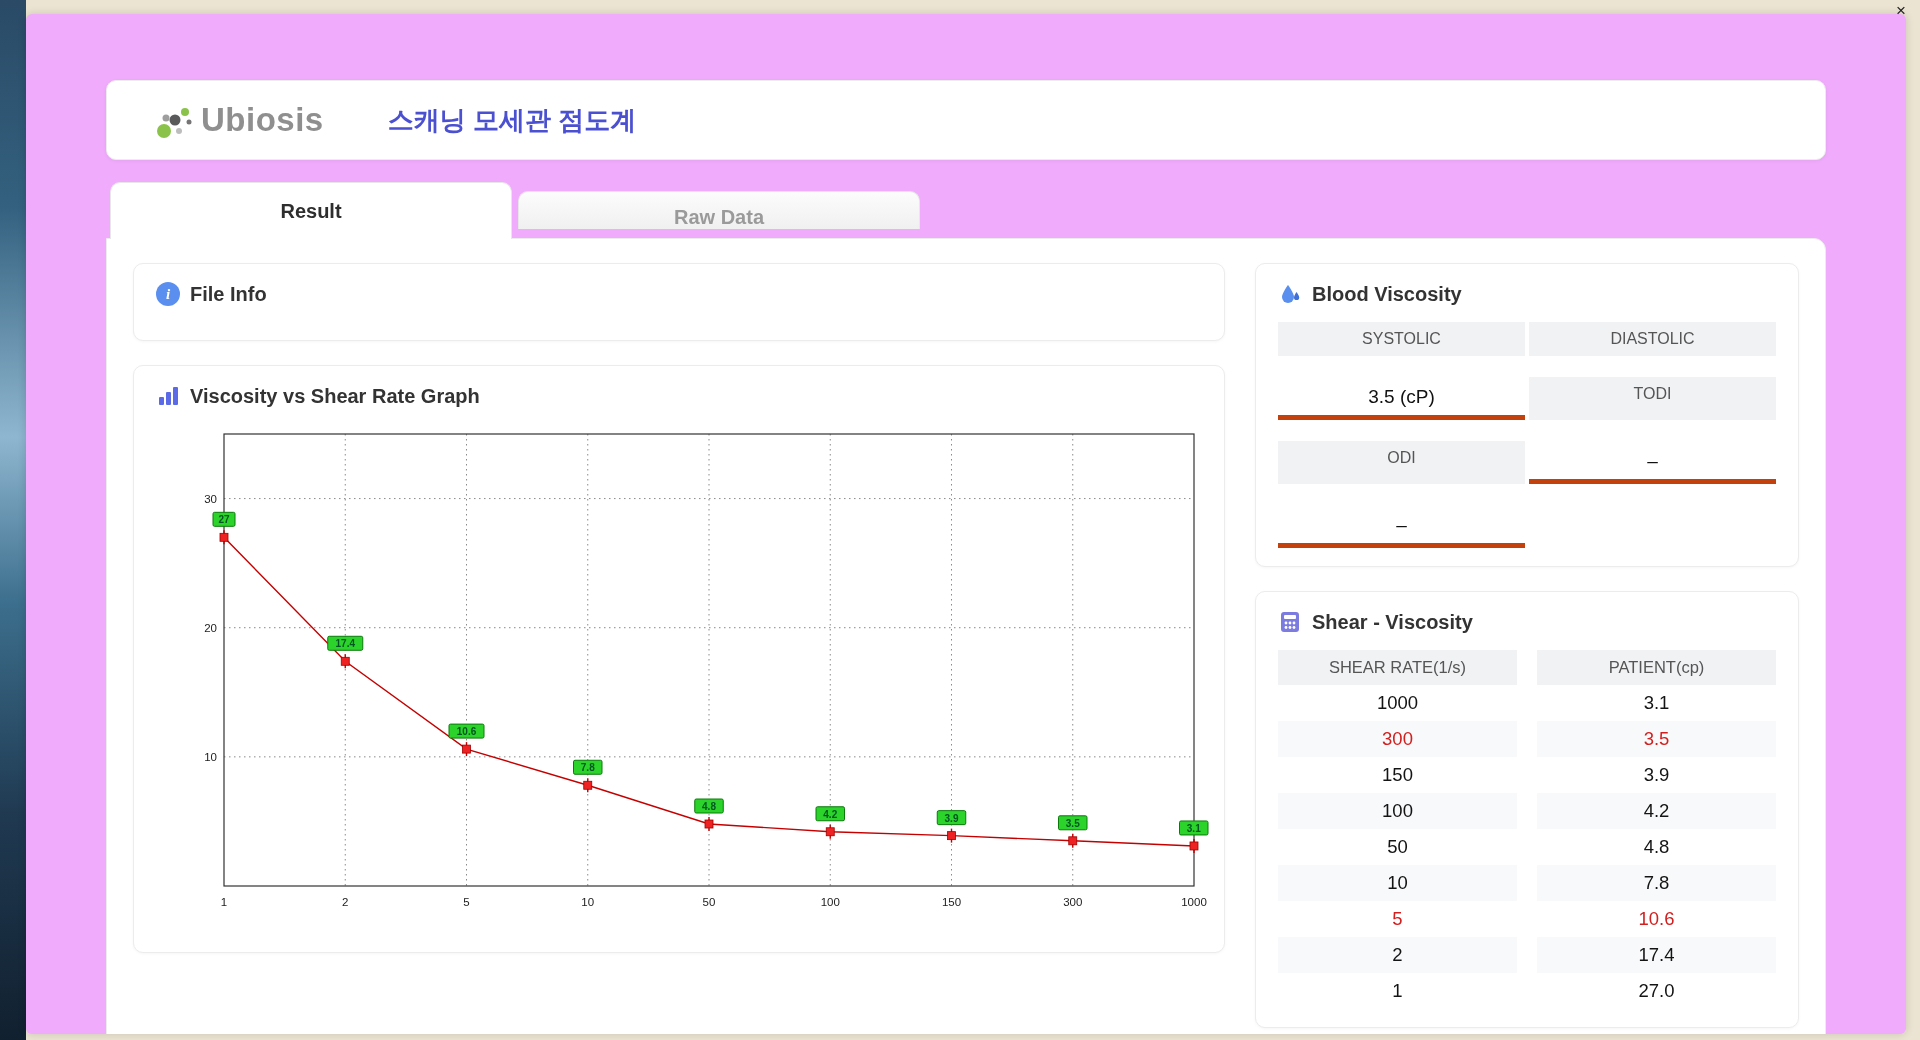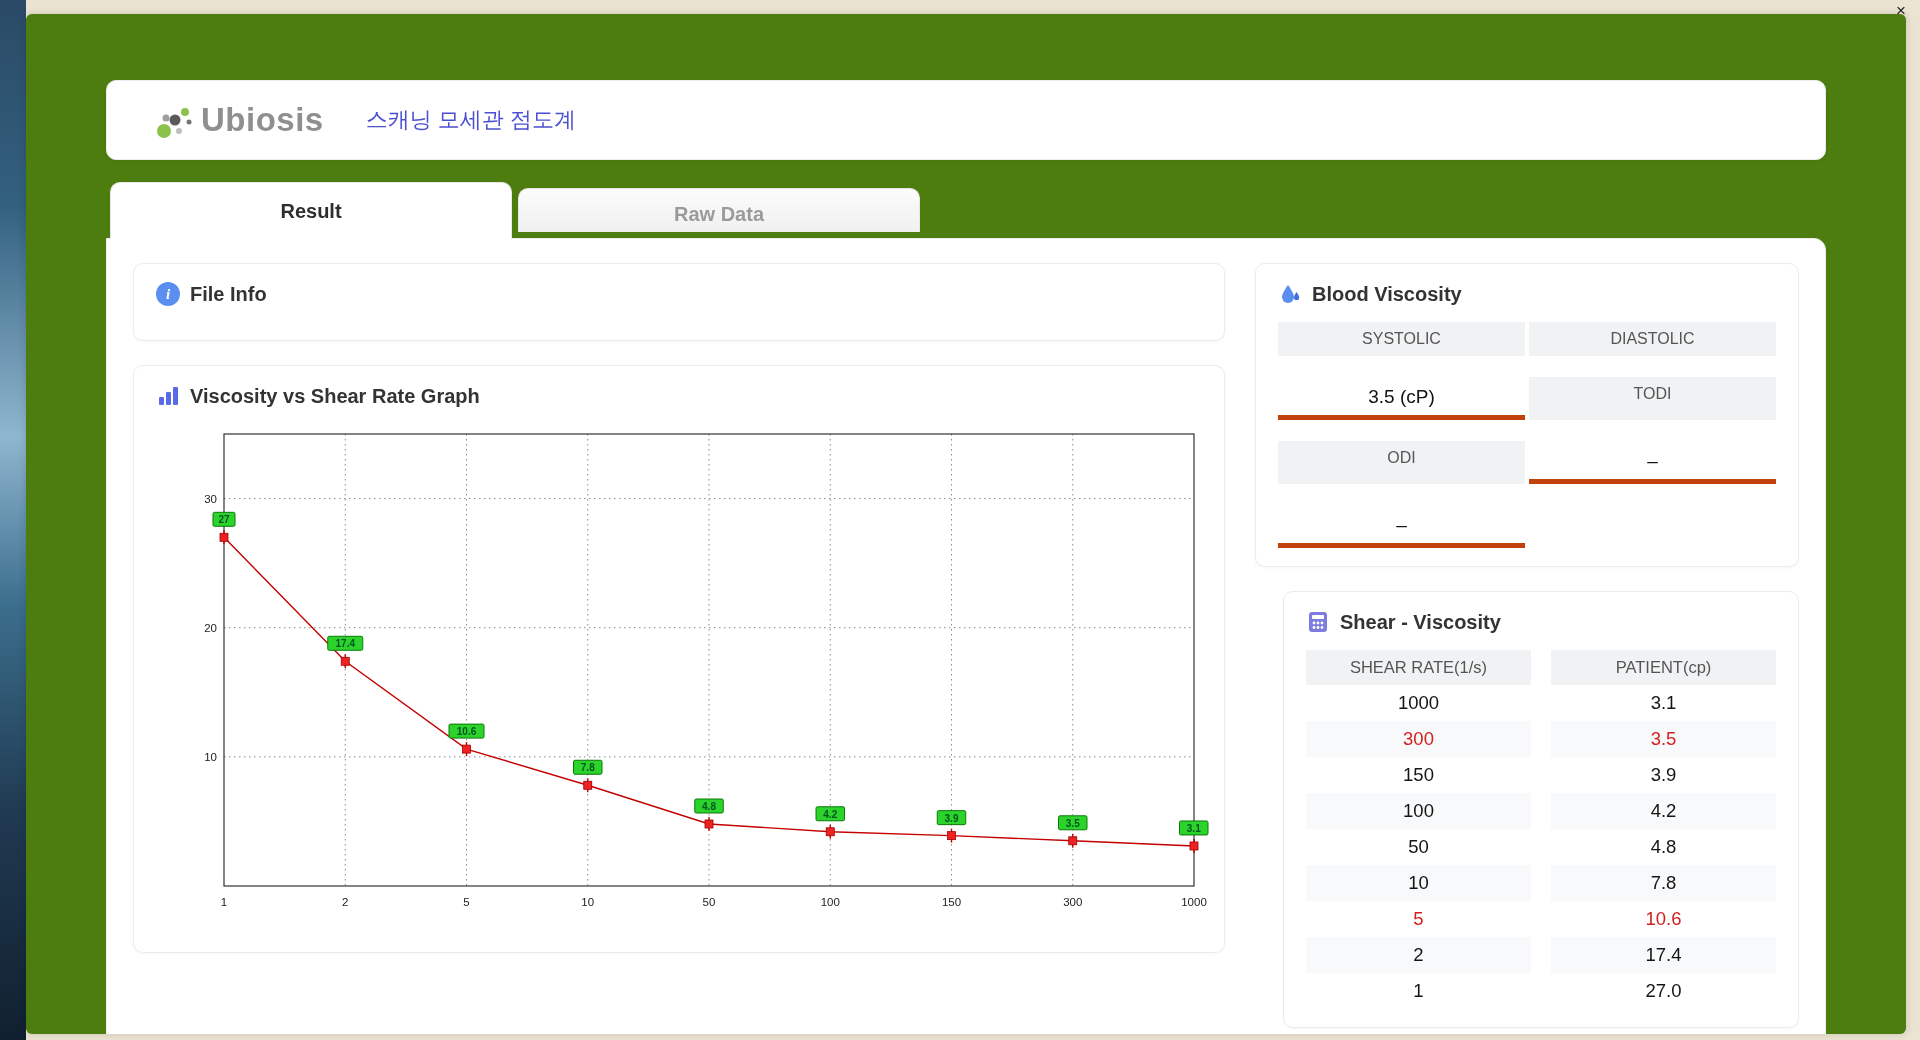--- a/index.html
+++ b/index.html
@@ -6,37 +6,37 @@
   html,body { width:1920px; height:1040px; overflow:hidden;
     font-family:"Liberation Sans", sans-serif; background:#ece4d2; }
 
   .desktop-strip { position:absolute; left:0; top:0; width:26px; height:1040px;
     background:linear-gradient(180deg,#2a4a66 0%,#33617f 20%,#8fb6d0 42%,#3c6f8d 58%,#203a52 78%,#11202f 100%); }
 
   .close-x { position:absolute; top:2px; right:14px; font-size:17px; color:#222;
     z-index:50; cursor:pointer; line-height:1; }
 
   .window { position:absolute; left:26px; top:14px; right:14px; bottom:6px;
-    background:#4d7c0f; border-radius:6px; box-shadow:0 0 8px rgba(0,0,0,.15); overflow:hidden; }
+    background:#f0abfc; border-radius:6px; box-shadow:0 0 8px rgba(0,0,0,.15); overflow:hidden; }
 
   .inner { width:1720px; margin:0 auto; padding-top:66px; }
 
   .header-card { height:80px; border:1px solid #ececec; border-radius:10px;
     box-shadow:0 1px 4px rgba(0,0,0,.05); display:flex; align-items:center;
     padding:0 44px; background:#fff; }
   .logo { display:flex; align-items:center; gap:6px; }
   .logo-text { font-size:33px; font-weight:bold; color:#8f8f8f; letter-spacing:.5px; }
-  .app-title { margin-left:42px; font-size:22px; font-weight:normal; color:#4b50d0; }
+  .app-title { margin-left:64px; font-size:26px; font-weight:bold; color:#4b50d0; }
 
   .tabs { display:flex; align-items:center; gap:6px; margin-top:22px; padding-left:4px; }
   .tab { width:402px; text-align:center; font-size:20px; font-weight:bold;
     border-radius:10px 10px 0 0; cursor:pointer; }
   .tab.active { height:57px; line-height:57px; background:#fff; color:#2e2e2e;
     border:1px solid #e7e7e7; border-bottom:none; margin-bottom:-1px; position:relative; z-index:3; }
-  .tab.inactive { height:44px; line-height:50px; background:linear-gradient(#fcfcfc,#f0f0f0);
+  .tab.inactive { height:38px; line-height:50px; background:linear-gradient(#fcfcfc,#f0f0f0);
     color:#9a9a9a; border:1px solid #e7e7e7; border-bottom:none; z-index:1; }
 
   .content-card { position:relative; z-index:2; border:1px solid #ececec; background:#fff;
     border-radius:0 12px 12px 12px; min-height:772px; padding:24px 26px; display:flex; gap:30px; }
 
   .col-left { width:1092px; }
   .col-right { flex:1; }
 
   .box { border:1px solid #ececec; border-radius:10px; background:#fff;
     box-shadow:0 1px 3px rgba(0,0,0,.04); padding:18px 22px; }
@@ -63,21 +63,21 @@
   .marker { fill:#e22; stroke:#a00000; stroke-width:.8; }
   .pt-label-bg { fill:#2bd32b; stroke:#0b7a0b; stroke-width:1; }
   .pt-label { font-size:10px; font-weight:bold; fill:#052; }
   .xtick,.ytick { font-size:11.5px; fill:#222; }
 
   .bv-grid { display:grid; grid-template-columns:1fr 1fr; gap:21px 4px; }
   .bv-h { background:#f1f2f4; text-align:center; padding:8px 0; font-size:16px; color:#555; }
   .bv-v { background:#fff; text-align:center; padding:9px 0 7px; font-size:19px; color:#111;
     border-bottom:5px solid #c2410c; min-height:38px; }
 
-  .shear-box { margin-top:24px;margin-left:28px; }
+  .shear-box { margin-top:24px; }
   .sv-grid { display:grid; grid-template-columns:1fr 1fr; column-gap:20px; }
   .sv-h { background:#f1f2f4; text-align:center; padding:8px 0; font-size:16.5px; color:#555; }
   .sv-c { text-align:center; padding:7px 0; font-size:18.5px; color:#141414; }
   .sv-row-even { background:#f8f9fa; }
   .red { color:#d21f1f !important; }
 </style>
 </head>
 <body>
 
 <div class="desktop-strip"></div>

